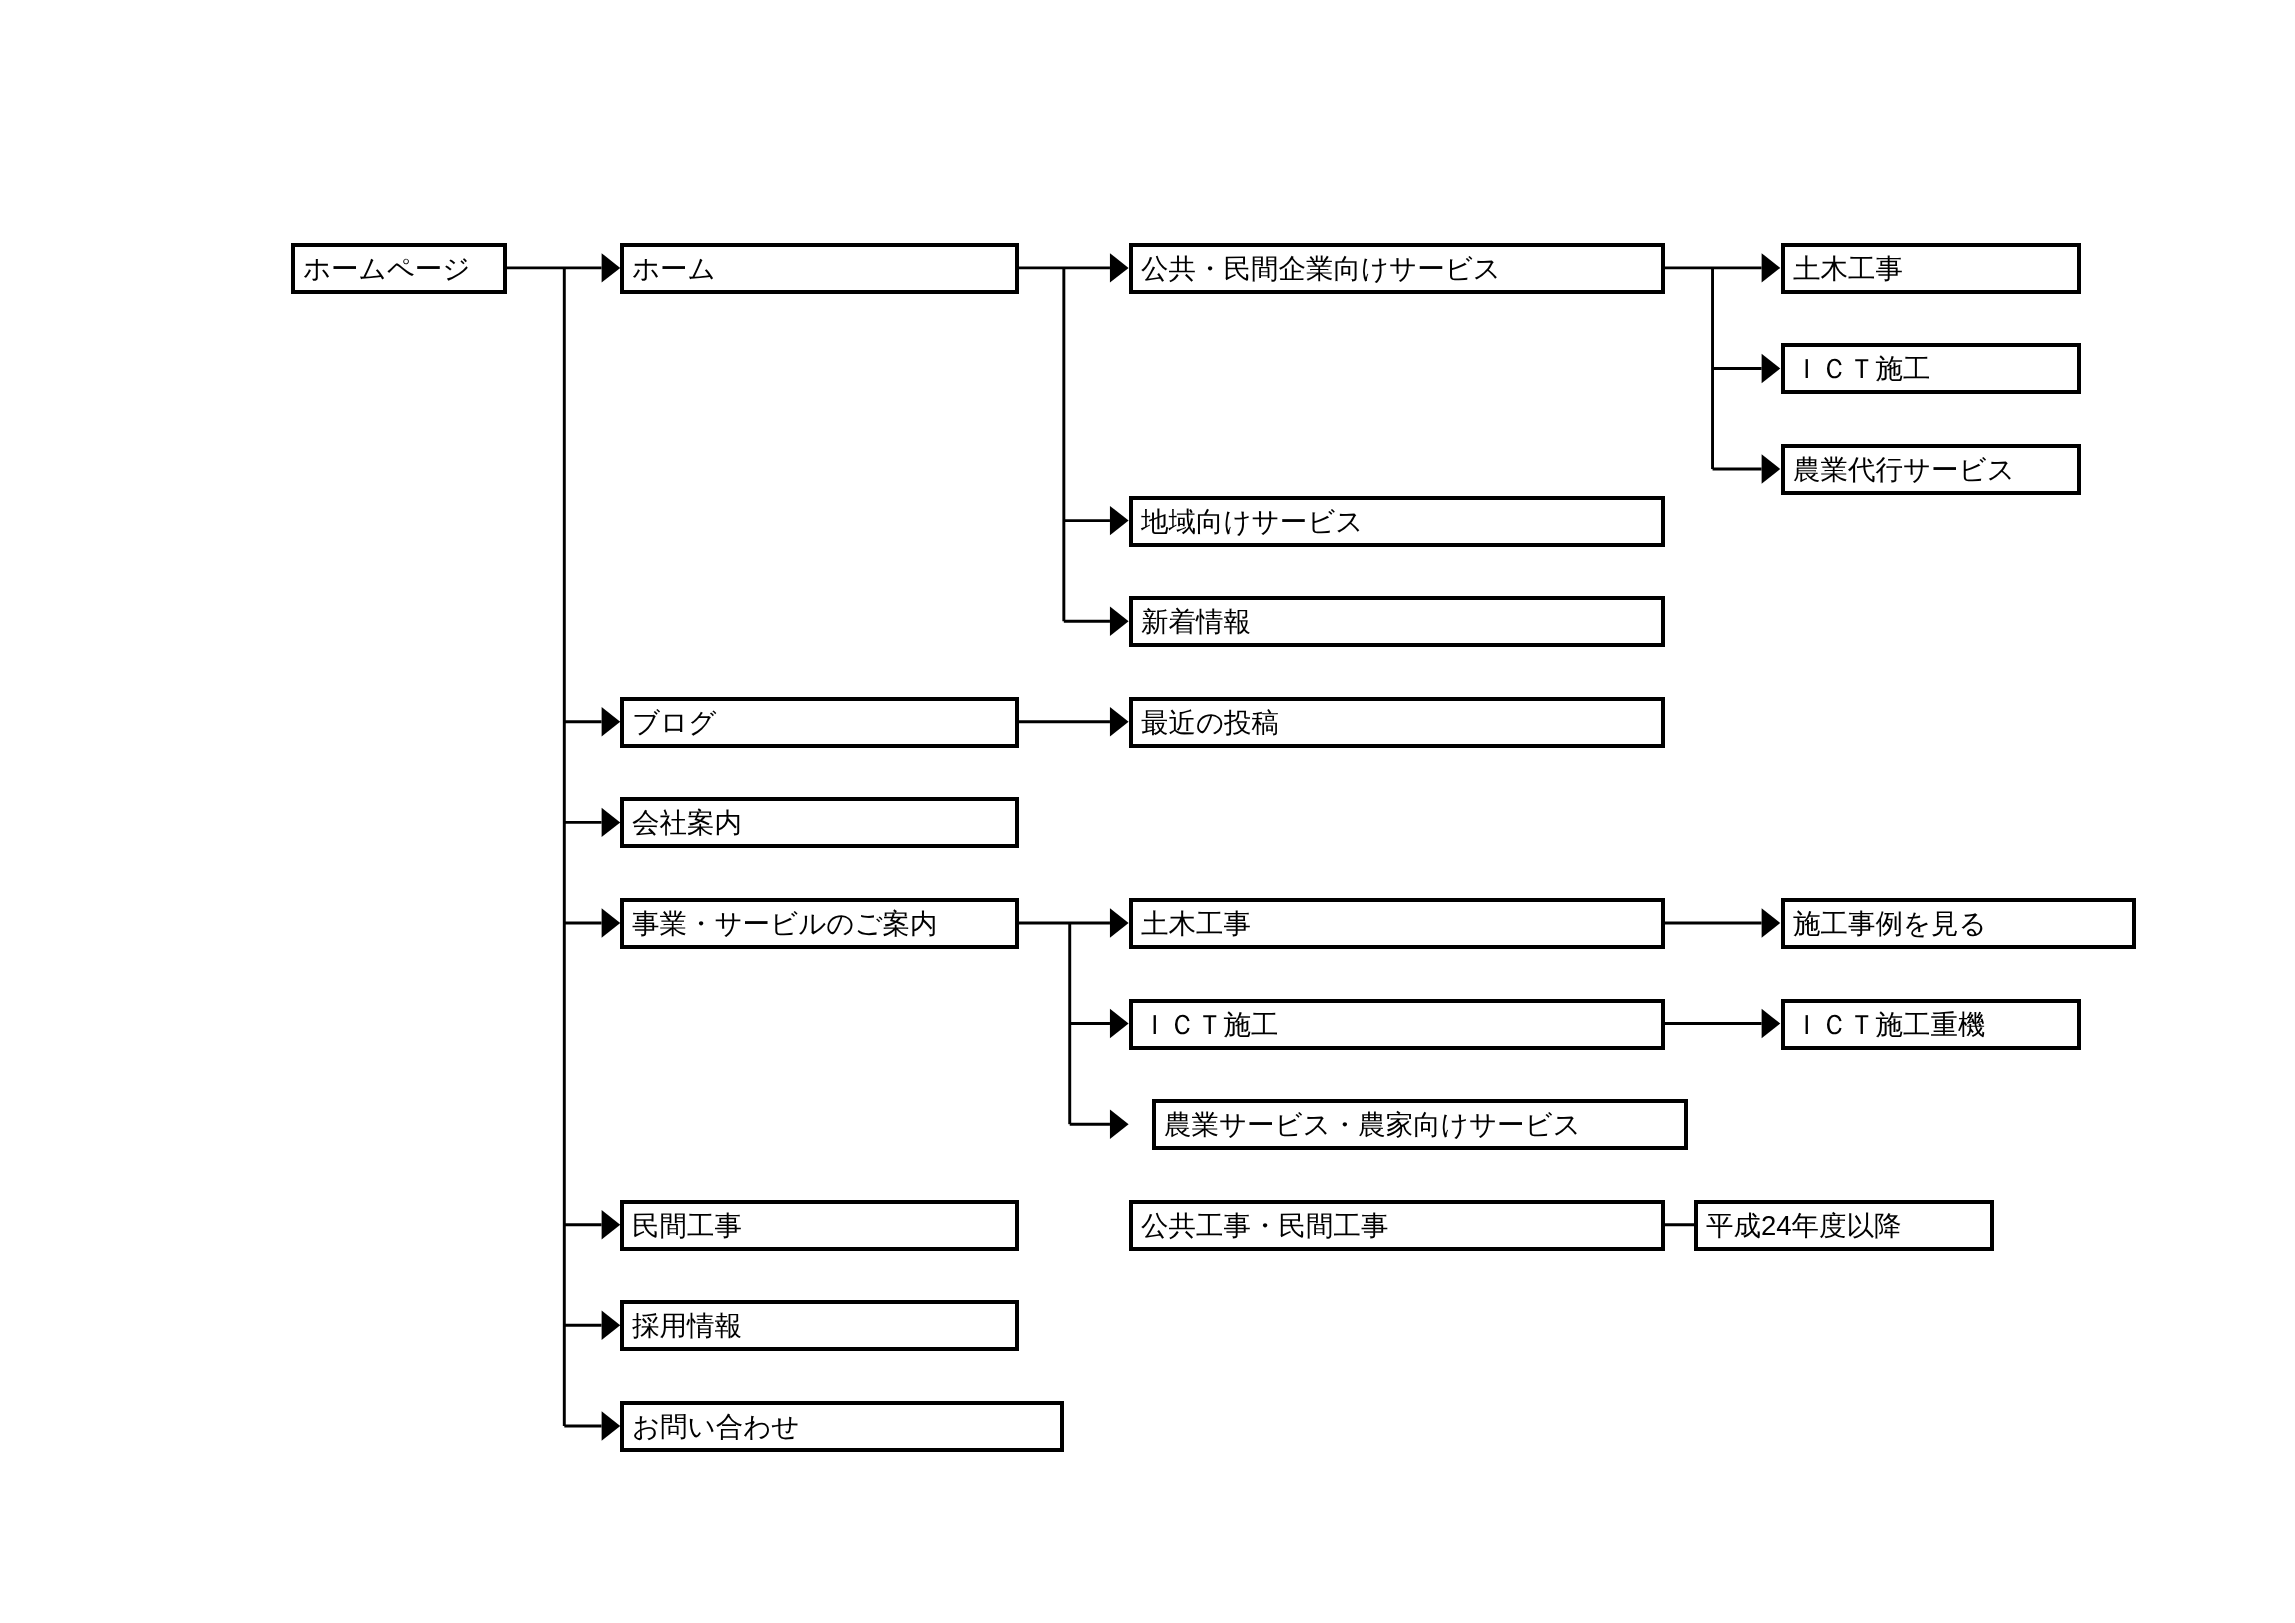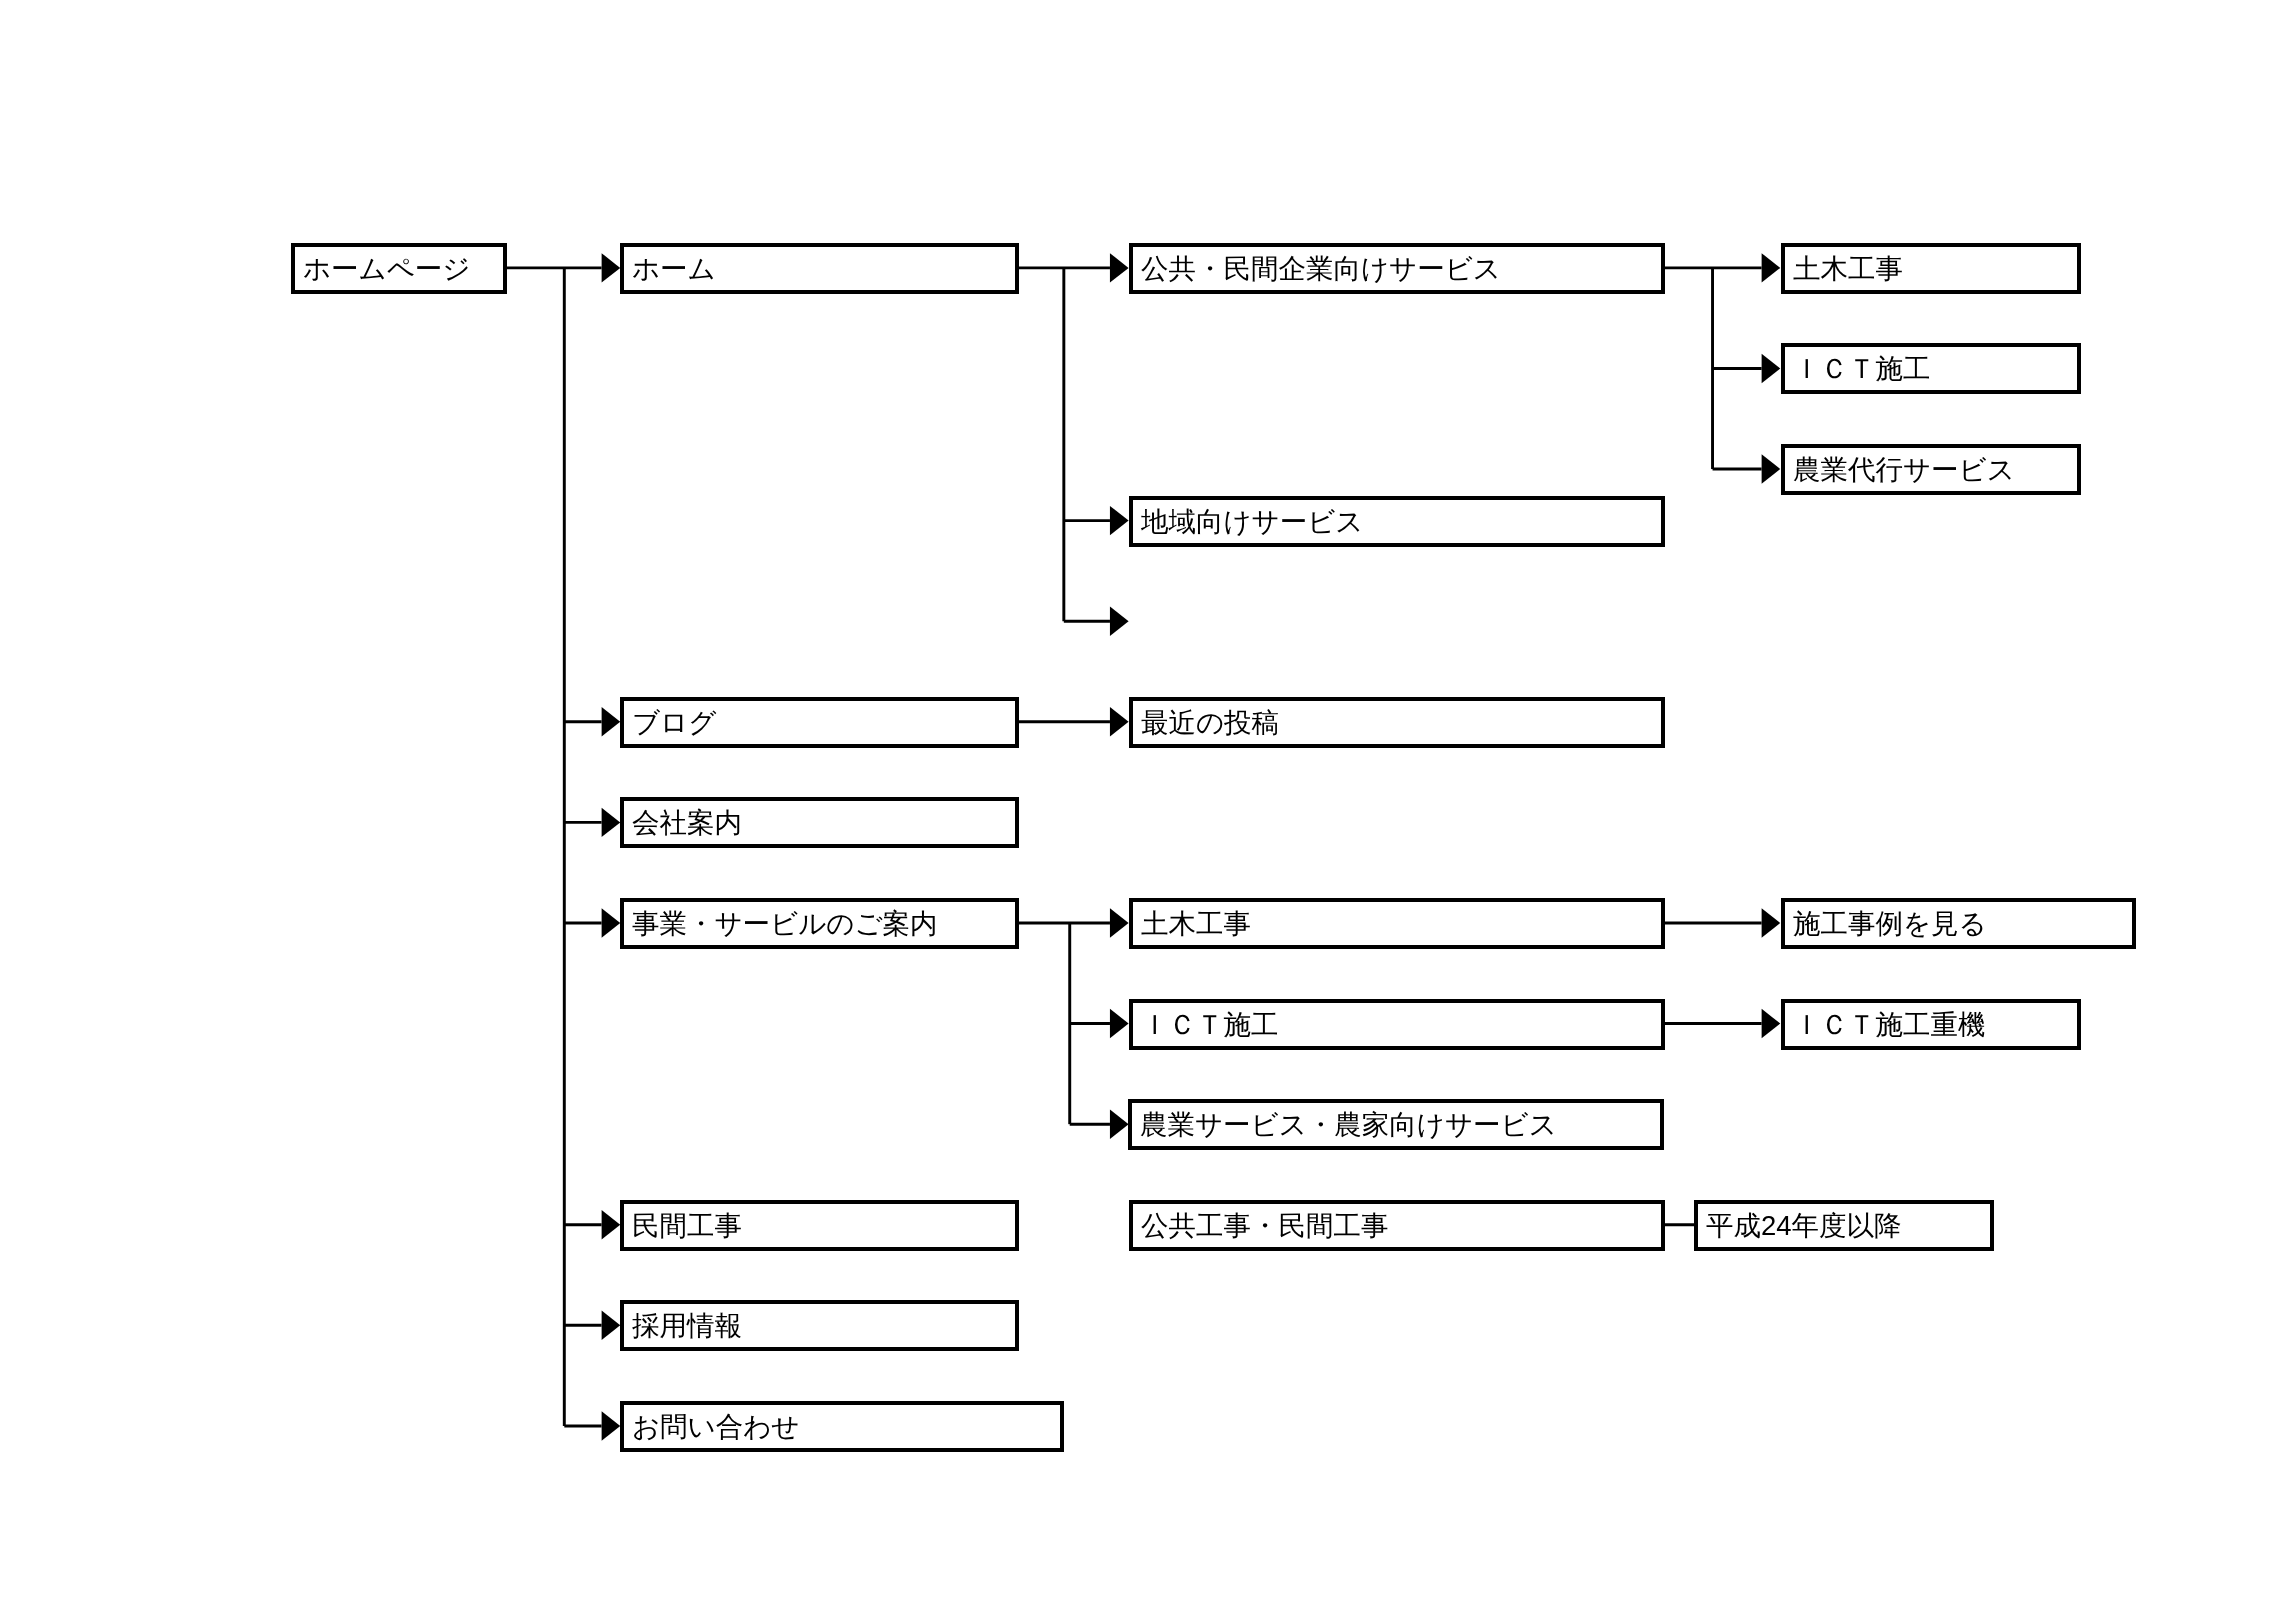--- a/index.html
+++ b/index.html
@@ -146,30 +146,33 @@
   <div class="box" style="left:620px;top:1357px;width:444px">
     <span class="lbl">お問い合わせ</span>
   </div>
 
   <div class="box" style="left:1129px;top:199px;width:536px">
     <span class="lbl">公共・民間企業向けサービス</span>
   </div>
   <div class="box" style="left:1129px;top:452px;width:536px">
     <span class="lbl">地域向けサービス</span>
   </div>
+  <div class="box" style="left:1129px;top:552px;width:536px">
+    <span class="lbl">新着情報</span>
+  </div>
   <div class="box" style="left:1129px;top:653px;width:536px">
     <span class="lbl">最近の投稿</span>
   </div>
   <div class="box" style="left:1129px;top:854px;width:536px">
     <span class="lbl">土木工事</span>
   </div>
   <div class="box" style="left:1129px;top:955px;width:536px">
     <span class="lbl">ＩＣＴ施工</span>
   </div>
-  <div class="box" style="left:1128px;top:1055px;width:536px">
+  <div class="box" style="left:1152px;top:1055px;width:536px">
     <span class="lbl">農業サービス・農家向けサービス</span>
   </div>
   <div class="box" style="left:1129px;top:1156px;width:536px">
     <span class="lbl">公共工事・民間工事</span>
   </div>
 
   <div class="box" style="left:1781px;top:199px;width:300px">
     <span class="lbl">土木工事</span>
   </div>
   <div class="box" style="left:1781px;top:299px;width:300px">

